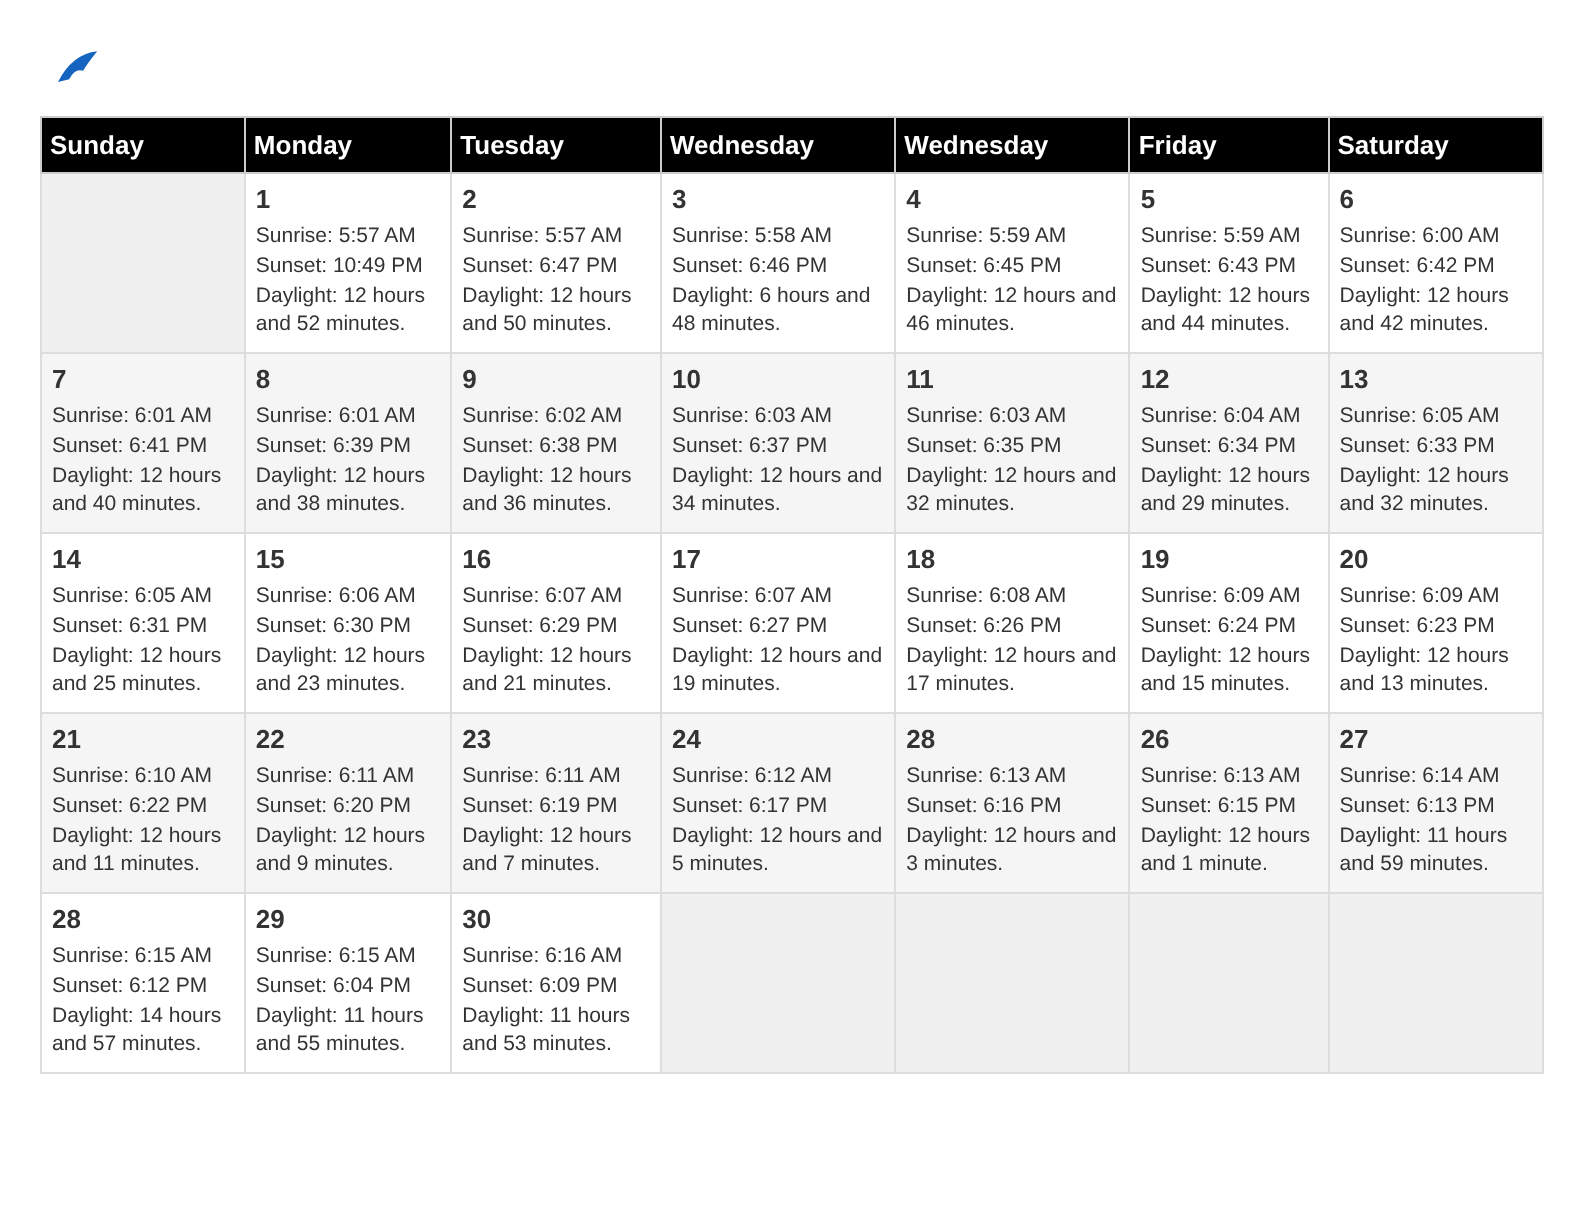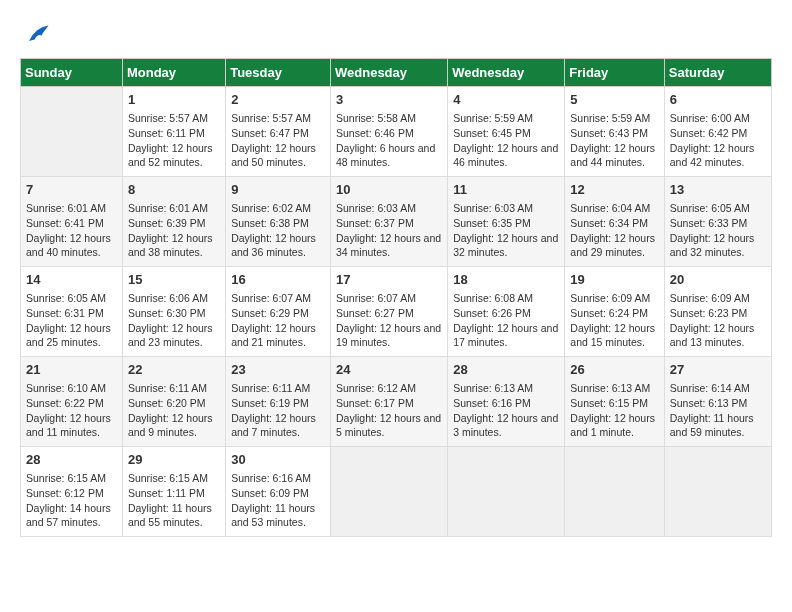--- a/index.html
+++ b/index.html
@@ -43,21 +43,21 @@
     .subtitle {
       font-size: 15px;
       color: #555;
     }
     table {
       width: 100%;
       border-collapse: collapse;
       font-size: 11px;
     }
     thead tr {
-      background: #15803d;
+      background: #000000;
       color: #fff;
     }
     thead th {
       padding: 6px 4px;
       text-align: left;
       font-size: 13px;
       font-weight: bold;
       border: 1px solid #ccc;
     }
     tbody tr {
@@ -111,21 +111,21 @@
         <th>Tuesday</th>
         <th>Wednesday</th>
         <th>Wednesday</th>
         <th>Friday</th>
         <th>Saturday</th>
       </tr>
   </thead>
   <tbody id="calendar-body">
   <tr>
         <td class="empty"></td>
-        <td><span class="day-num">1</span><span>Sunrise: 5:57 AM</span><br><span>Sunset: 6:11 PM</span><br><span>Daylight: 12 hours and 52 minutes.</span></td>
+        <td><span class="day-num">1</span><span>Sunrise: 5:57 AM</span><br><span>Sunset: 10:49 PM</span><br><span>Daylight: 12 hours and 52 minutes.</span></td>
         <td><span class="day-num">2</span><span>Sunrise: 5:57 AM</span><br><span>Sunset: 6:47 PM</span><br><span>Daylight: 12 hours and 50 minutes.</span></td>
         <td><span class="day-num">3</span><span>Sunrise: 5:58 AM</span><br><span>Sunset: 6:46 PM</span><br><span>Daylight: 6 hours and 48 minutes.</span></td>
         <td><span class="day-num">4</span><span>Sunrise: 5:59 AM</span><br><span>Sunset: 6:45 PM</span><br><span>Daylight: 12 hours and 46 minutes.</span></td>
         <td><span class="day-num">5</span><span>Sunrise: 5:59 AM</span><br><span>Sunset: 6:43 PM</span><br><span>Daylight: 12 hours and 44 minutes.</span></td>
         <td><span class="day-num">6</span><span>Sunrise: 6:00 AM</span><br><span>Sunset: 6:42 PM</span><br><span>Daylight: 12 hours and 42 minutes.</span></td>
       </tr>
       <tr>
         <td><span class="day-num">7</span><span>Sunrise: 6:01 AM</span><br><span>Sunset: 6:41 PM</span><br><span>Daylight: 12 hours and 40 minutes.</span></td>
         <td><span class="day-num">8</span><span>Sunrise: 6:01 AM</span><br><span>Sunset: 6:39 PM</span><br><span>Daylight: 12 hours and 38 minutes.</span></td>
         <td><span class="day-num">9</span><span>Sunrise: 6:02 AM</span><br><span>Sunset: 6:38 PM</span><br><span>Daylight: 12 hours and 36 minutes.</span></td>
@@ -147,21 +147,21 @@
         <td><span class="day-num">21</span><span>Sunrise: 6:10 AM</span><br><span>Sunset: 6:22 PM</span><br><span>Daylight: 12 hours and 11 minutes.</span></td>
         <td><span class="day-num">22</span><span>Sunrise: 6:11 AM</span><br><span>Sunset: 6:20 PM</span><br><span>Daylight: 12 hours and 9 minutes.</span></td>
         <td><span class="day-num">23</span><span>Sunrise: 6:11 AM</span><br><span>Sunset: 6:19 PM</span><br><span>Daylight: 12 hours and 7 minutes.</span></td>
         <td><span class="day-num">24</span><span>Sunrise: 6:12 AM</span><br><span>Sunset: 6:17 PM</span><br><span>Daylight: 12 hours and 5 minutes.</span></td>
         <td><span class="day-num">28</span><span>Sunrise: 6:13 AM</span><br><span>Sunset: 6:16 PM</span><br><span>Daylight: 12 hours and 3 minutes.</span></td>
         <td><span class="day-num">26</span><span>Sunrise: 6:13 AM</span><br><span>Sunset: 6:15 PM</span><br><span>Daylight: 12 hours and 1 minute.</span></td>
         <td><span class="day-num">27</span><span>Sunrise: 6:14 AM</span><br><span>Sunset: 6:13 PM</span><br><span>Daylight: 11 hours and 59 minutes.</span></td>
       </tr>
       <tr>
         <td><span class="day-num">28</span><span>Sunrise: 6:15 AM</span><br><span>Sunset: 6:12 PM</span><br><span>Daylight: 14 hours and 57 minutes.</span></td>
-        <td><span class="day-num">29</span><span>Sunrise: 6:15 AM</span><br><span>Sunset: 1:11 PM</span><br><span>Daylight: 11 hours and 55 minutes.</span></td>
+        <td><span class="day-num">29</span><span>Sunrise: 6:15 AM</span><br><span>Sunset: 6:04 PM</span><br><span>Daylight: 11 hours and 55 minutes.</span></td>
         <td><span class="day-num">30</span><span>Sunrise: 6:16 AM</span><br><span>Sunset: 6:09 PM</span><br><span>Daylight: 11 hours and 53 minutes.</span></td>
         <td class="empty"></td>
         <td class="empty"></td>
         <td class="empty"></td>
         <td class="empty"></td>
       </tr>
     </tbody>
 </table>
 
 </body></html>

